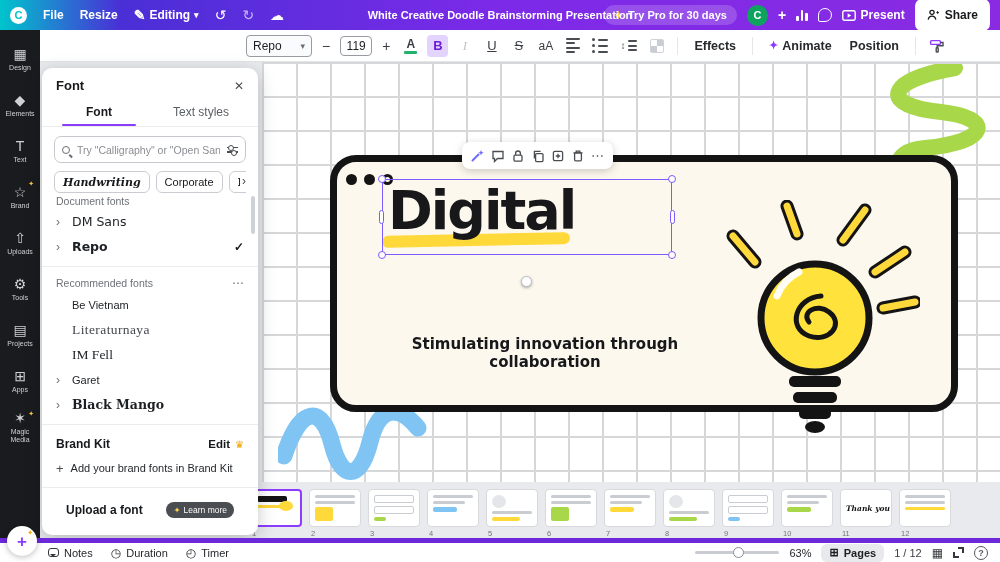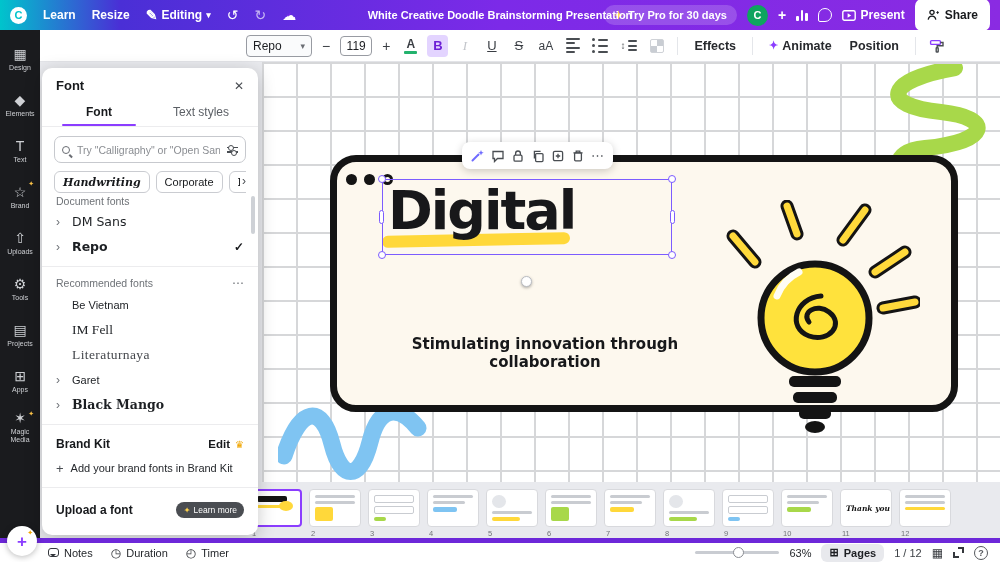--- a/index.html
+++ b/index.html
@@ -179,21 +179,21 @@
   .row-check{margin-left:auto;font-size:12px;color:#17191c;font-weight:bold;}
   .p-div{height:1px;background:#ececee;margin:7px 0;}
   .p-brand{display:flex;align-items:center;padding:2px 14px;height:24px;}
   .p-brand-label{font-size:12px;font-weight:700;color:#17191c;}
   .p-brand-right{margin-left:auto;display:flex;align-items:center;gap:5px;}
   .p-edit{font-size:11.5px;font-weight:600;color:#17191c;}
   .crown{font-size:10px;color:#f0a500;}
   .p-add{display:flex;align-items:center;gap:7px;padding:2px 14px;height:24px;
     font-size:11px;color:#25282c;}
   .p-add .pl{font-size:13px;color:#494d52;}
-  .p-upload{display:flex;align-items:center;padding:4px 14px;height:30px;}
+  .p-upload{display:flex;align-items:center;padding:4px 24px;height:30px;}
   .p-upload-label{font-size:12px;font-weight:700;color:#17191c;}
   .learn-badge{margin-left:auto;background:#4a4d52;color:#fff;font-size:8.5px;border-radius:9px;
     height:16px;display:flex;align-items:center;gap:3px;padding:0 7px;}
   .p-scroll{position:absolute;right:3px;top:128px;width:4px;height:38px;border-radius:2px;background:#ced1d6;}
 
   
   .f-sans{font-family:"Liberation Sans",sans-serif;font-size:11px;}
   .f-medium{font-family:"DejaVu Sans",sans-serif;font-weight:500;font-size:12.5px;}
   .f-rounded{font-family:"DejaVu Sans",sans-serif;font-weight:700;font-size:12.5px;}
   .f-serif{font-family:"Liberation Serif",serif;font-size:13.5px;}
@@ -234,21 +234,21 @@
   .assistant .sp{position:absolute;right:4px;top:3px;font-size:7px;color:#f0a500;}
 </style>
 </head>
 <body>
 
 <div class="app">
 
   <header class="topbar">
     <div class="tb-left">
       <div class="logo">C</div>
-      <span class="menu">Learn</span>
+      <span class="menu">File</span>
       <span class="menu">Resize</span>
       <span class="menu-group">
         <span class="tb-ic">✎</span>
         <span>Editing</span>
         <span class="tb-ic" style="font-size:9px">▾</span>
       </span>
       <span class="tb-ic">↺</span>
       <span class="tb-ic dim">↻</span>
       <span class="cloud-wrap">
         <span>☁</span>
@@ -622,25 +622,25 @@
       <span class="p-sec-label">Recommended fonts</span>
       <span class="p-sec-more">⋯</span>
     </div>
     <div>
         <div class="font-row">
           <span class="row-chevron"></span>
           <span class="font-name f-sans">Be Vietnam</span>
         </div>
         <div class="font-row">
           <span class="row-chevron"></span>
-          <span class="font-name f-serif">IM Fell</span>
+          <span class="font-name f-serif-light">Literaturnaya</span>
         </div>
         <div class="font-row">
           <span class="row-chevron"></span>
-          <span class="font-name f-serif-light">Literaturnaya</span>
+          <span class="font-name f-serif">IM Fell</span>
         </div>
         <div class="font-row">
           <span class="row-chevron">›</span>
           <span class="font-name f-sans">Garet</span>
         </div>
         <div class="font-row">
           <span class="row-chevron">›</span>
           <span class="font-name f-serif-bold">Black Mango</span>
         </div>
       </div>

